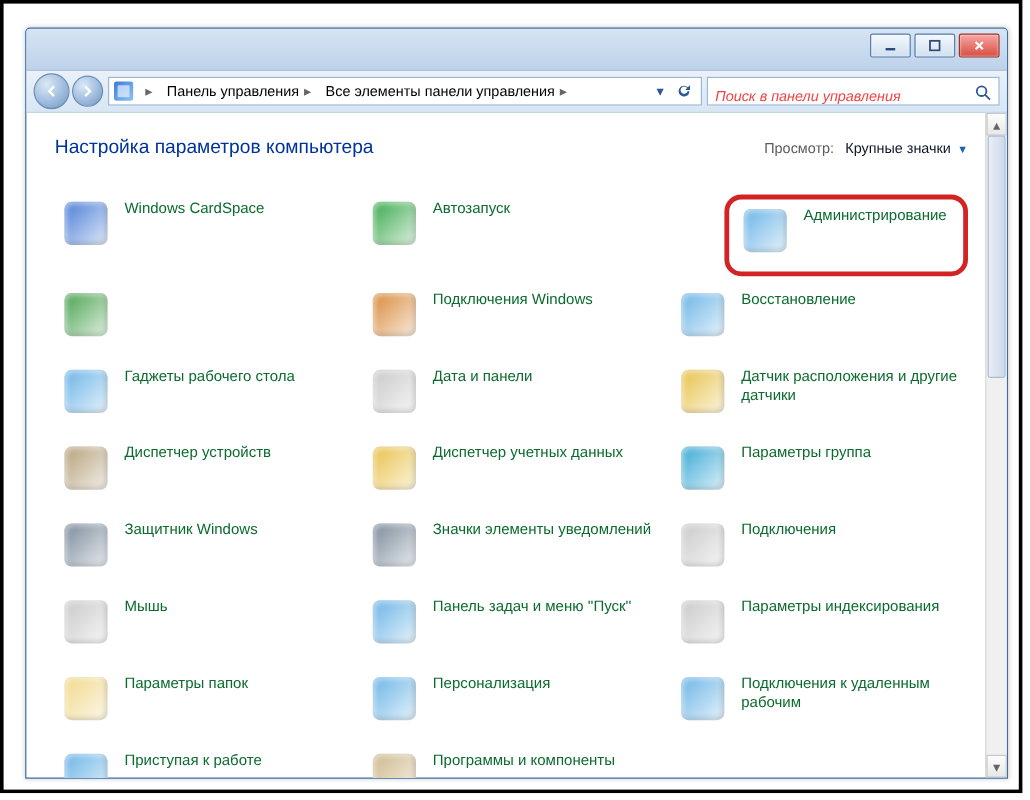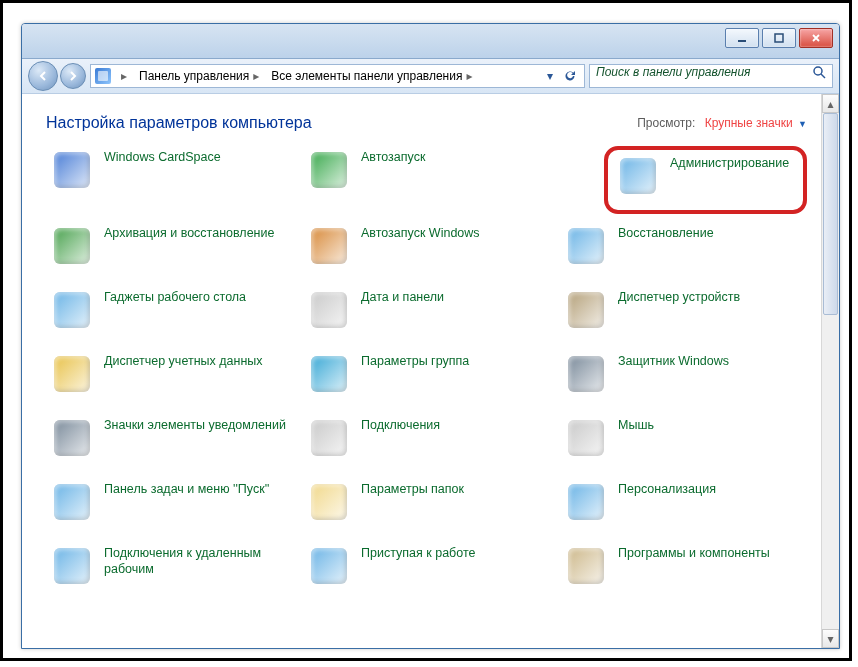--- a/index.html
+++ b/index.html
@@ -18,30 +18,30 @@
   .nav-back, .nav-fwd { width:28px; height:28px; border-radius:50%; background:radial-gradient(circle at 35% 30%, #dce9f7, #9ab8db 60%, #6f92bb); border:1px solid #6a8eb5; display:flex; align-items:center; justify-content:center; }
   .nav-fwd { width:24px; height:24px; }
   .nav-back svg, .nav-fwd svg { display:block; }
   .address { flex:1; height:22px; background:#fff; border:1px solid #9db7d6; display:flex; align-items:center; padding:0 4px; gap:4px; overflow:hidden; }
   .addr-icon { width:16px; height:16px; background:linear-gradient(135deg,#3a7bd5,#8ec5fc); border-radius:2px; position:relative; flex:none; }
   .addr-icon::after{ content:""; position:absolute; inset:3px; background:#fff; opacity:.6; border-radius:1px; }
   .crumb { display:flex; align-items:center; gap:2px; height:100%; padding:0 4px; white-space:nowrap; }
   .crumb .arrow { margin-left:2px; color:#666; }
   .addr-end { margin-left:auto; display:flex; align-items:center; gap:4px; padding-right:2px; }
   .small-ico { width:16px; height:16px; display:flex; align-items:center; justify-content:center; color:#2b5797; }
-  .search { width:230px; height:22px; background:#fff; border:1px solid #9db7d6; display:flex; align-items:flex-start; padding:0 6px; color:#14532d; font-style:italic; }
+  .search { width:230px; height:22px; background:#fff; border:1px solid #9db7d6; display:flex; align-items:flex-end; padding:0 6px; color:#ef4444; font-style:italic; }
   .search .mag { margin-left:auto; color:#2b5797; font-style:normal; }
 
   
   .content-wrap { flex:1; display:flex; overflow:hidden; }
   .content { flex:1; padding:20px 14px 10px 24px; overflow-y:auto; }
-  .content-header { display:flex; align-items:center; margin-bottom:14px; }
+  .content-header { display:flex; align-items:center; margin-bottom:30px; }
   .hdr-title { font-size:16px; color:#003399; }
   .hdr-view { margin-left:auto; color:#5b5b5b; }
-  .hdr-view .link { color:#ef4444; margin-left:6px; }
+  .hdr-view .link { color:#0f172a; margin-left:6px; }
   .hdr-view .arrow { color:#1e5fb4; font-size:9px; margin-left:2px; }
 
   .grid { display:grid; grid-template-columns: 1fr 1fr 1fr; column-gap:10px; row-gap:8px; }
   .item { display:flex; align-items:flex-start; gap:12px; padding:4px 6px; border-radius:3px; min-height:48px; }
   .item .icon-box { width:40px; height:40px; flex:none; border-radius:4px; display:flex; align-items:center; justify-content:center; }
   .item .label { color:#0b6b2e; font-size:12.5px; line-height:1.25; }
 
   .highlight { position:relative; border:4px solid #d32323; border-radius:14px; background:rgba(255,255,255,.3); padding:2px 4px;margin-left:44px; }
 
   
@@ -151,27 +151,26 @@
                 <div class="icon-box">
                   <div class="ic" style="background: linear-gradient(135deg, rgb(107, 180, 230) 0%, rgb(255, 255, 255) 120%);"></div>
                 </div>
                 <span class="label">Администрирование</span>
               </div>
             </div>
             <div class="item">
               <div class="icon-box">
                 <div class="ic" style="background: linear-gradient(135deg, rgb(73, 162, 78) 0%, rgb(255, 255, 255) 120%);"></div>
               </div>
-              <span class="label">Архивация и восстановление</span>
             </div>
             <div class="item">
               <div class="icon-box">
                 <div class="ic" style="background: linear-gradient(135deg, rgb(216, 138, 58) 0%, rgb(255, 255, 255) 120%);"></div>
               </div>
-              <span class="label">Автозапуск Windows</span>
+              <span class="label">Подключения Windows</span>
             </div>
             <div class="item">
               <div class="icon-box">
                 <div class="ic" style="background: linear-gradient(135deg, rgb(107, 180, 230) 0%, rgb(255, 255, 255) 120%);"></div>
               </div>
               <span class="label">Восстановление</span>
             </div>
             <div class="item">
               <div class="icon-box">
                 <div class="ic" style="background: linear-gradient(135deg, rgb(107, 180, 230) 0%, rgb(255, 255, 255) 120%);"></div>
@@ -179,20 +178,26 @@
               <span class="label">Гаджеты рабочего стола</span>
             </div>
             <div class="item">
               <div class="icon-box">
                 <div class="ic" style="background: linear-gradient(135deg, rgb(201, 201, 201) 0%, rgb(255, 255, 255) 120%);"></div>
               </div>
               <span class="label">Дата и панели</span>
             </div>
             <div class="item">
               <div class="icon-box">
+                <div class="ic" style="background: linear-gradient(135deg, rgb(232, 194, 74) 0%, rgb(255, 255, 255) 120%);"></div>
+              </div>
+              <span class="label">Датчик расположения и другие датчики</span>
+            </div>
+            <div class="item">
+              <div class="icon-box">
                 <div class="ic" style="background: linear-gradient(135deg, rgb(181, 161, 122) 0%, rgb(255, 255, 255) 120%);"></div>
               </div>
               <span class="label">Диспетчер устройств</span>
             </div>
             <div class="item">
               <div class="icon-box">
                 <div class="ic" style="background: linear-gradient(135deg, rgb(232, 194, 74) 0%, rgb(255, 255, 255) 120%);"></div>
               </div>
               <span class="label">Диспетчер учетных данных</span>
             </div>
@@ -224,20 +229,26 @@
               <div class="icon-box">
                 <div class="ic" style="background: linear-gradient(135deg, rgb(201, 201, 201) 0%, rgb(255, 255, 255) 120%);"></div>
               </div>
               <span class="label">Мышь</span>
             </div>
             <div class="item">
               <div class="icon-box">
                 <div class="ic" style="background: linear-gradient(135deg, rgb(107, 180, 230) 0%, rgb(255, 255, 255) 120%);"></div>
               </div>
               <span class="label">Панель задач и меню ''Пуск''</span>
+            </div>
+            <div class="item">
+              <div class="icon-box">
+                <div class="ic" style="background: linear-gradient(135deg, rgb(201, 201, 201) 0%, rgb(255, 255, 255) 120%);"></div>
+              </div>
+              <span class="label">Параметры индексирования</span>
             </div>
             <div class="item">
               <div class="icon-box">
                 <div class="ic" style="background: linear-gradient(135deg, rgb(241, 216, 138) 0%, rgb(255, 255, 255) 120%);"></div>
               </div>
               <span class="label">Параметры папок</span>
             </div>
             <div class="item">
               <div class="icon-box">
                 <div class="ic" style="background: linear-gradient(135deg, rgb(107, 180, 230) 0%, rgb(255, 255, 255) 120%);"></div>

